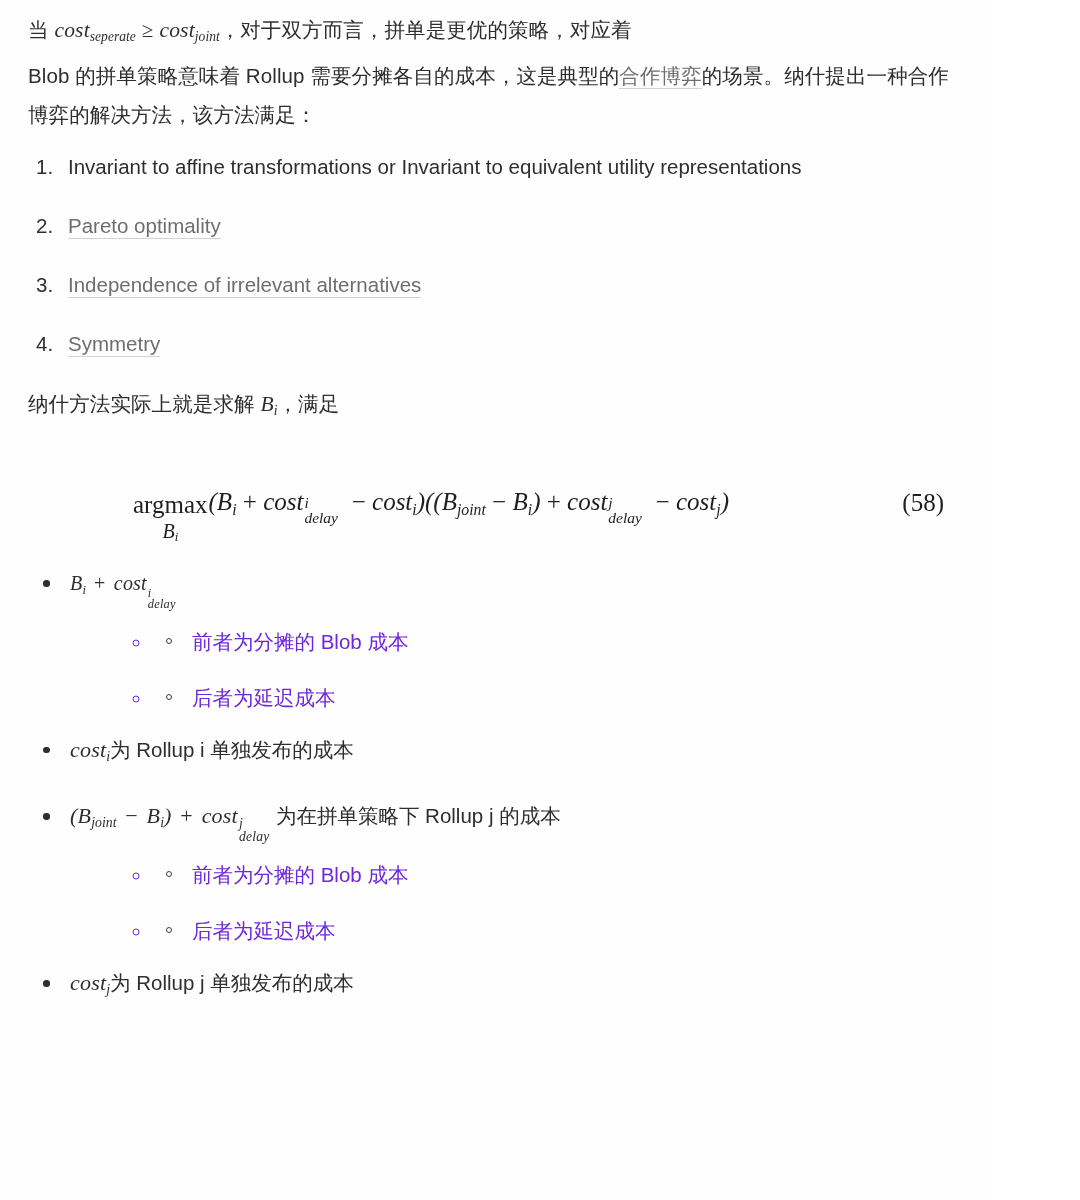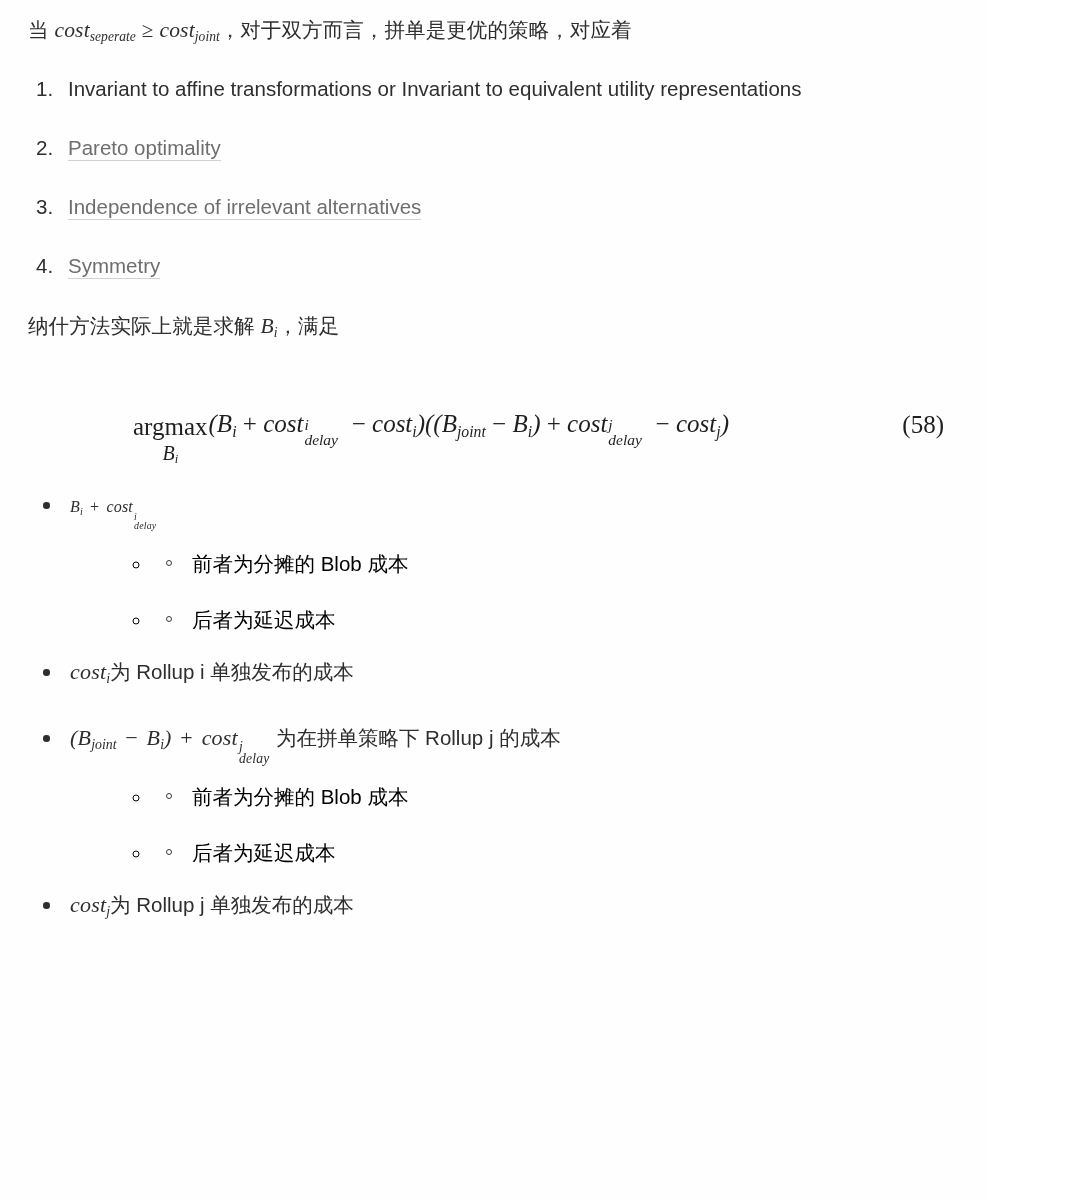--- a/index.html
+++ b/index.html
@@ -110,21 +110,21 @@
     height: 6.5px;
     border-radius: 50%;
     background: #2e2e2e;
   }
   ul.sub > li {
     position: relative;
     padding-left: 40px;
     font-size: 20.5px;
     line-height: 30px;
     margin: 0 0 26px 0;
-    color: #000000;
+    color: #6d28d9;
   }
   ul.sub {
     margin-top: 22px;
     margin-left: 42px;
   }
   ul.sub > li::before {
     content: "";
     position: absolute;
     left: 14px;
     top: 11px;
@@ -221,20 +221,23 @@
 <body>
 
 <div class="page">
 <div class="content">
 
   <p class="para">
     <span>当 </span><span class="math"><span>cost</span><sub class="s">seperate</sub><span class="rel">≥</span><span>cost</span><sub class="s">joint</sub></span><span>，对于双方而言，拼单是更优的策略，对应着</span>
   </p>
 
 
+  <p class="para" style="margin-top:-4px; line-height:39px;">
+    <span>Blob 的拼单策略意味着 Rollup 需要分摊各自的成本，这是典型的</span><a class="lnk" href="#">合作博弈</a><span>的场景。纳什提出一种合作博弈的解决方法，该方法满足：</span>
+  </p>
 
   <ol class="num" style="margin-top:18px;">
     <li>
       <span class="mk">1.</span>
       <span>Invariant to affine transformations or Invariant to equivalent utility representations</span>
     </li>
     <li>
       <span class="mk">2.</span>
       <a class="lnk" href="#">Pareto optimality</a>
     </li>
@@ -259,21 +262,21 @@
         <span class="top">argmax</span>
         <span class="bot"><span>B</span><sub class="s" style="vertical-align:-0.25em;">i</sub></span>
       </span><span>(</span><span>B<sub class="s">i</sub></span><span class="op" style="font-style:normal"> + </span><span>cost<span class="sbx"><span class="up">i</span><span class="dn">delay</span></span><span class="sbpad" style="width:42px"></span></span><span class="op" style="font-style:normal"> − </span><span>cost<sub class="s">i</sub></span><span>)((</span><span>B<sub class="s">joint</sub></span><span class="op" style="font-style:normal"> − </span><span>B<sub class="s">i</sub></span><span>)</span><span class="op" style="font-style:normal"> + </span><span>cost<span class="sbx"><span class="up">j</span><span class="dn">delay</span></span><span class="sbpad" style="width:42px"></span></span><span class="op" style="font-style:normal"> − </span><span>cost<sub class="s">j</sub></span><span>)</span>
     </div>
     <div class="eqtag">(58)</div>
   </div>
   <div class="eqspace" style="height:30px;"></div>
 
   <ul class="bul">
     <li style="margin-bottom:0;">
-      <span class="math" style="font-size:16px">B<sub class="s">i</sub><span class="op" style="font-style:normal"> + </span>cost<span class="sbx"><span class="up">i</span><span class="dn">delay</span></span><span class="sbpad" style="width:38px"></span></span>
+      <span class="math" style="font-size:20px">B<sub class="s">i</sub><span class="op" style="font-style:normal"> + </span>cost<span class="sbx"><span class="up">i</span><span class="dn">delay</span></span><span class="sbpad" style="width:38px"></span></span>
       <ul class="sub">
         <li><span>前者为分摊的 Blob 成本</span></li>
         <li style="margin-bottom:22px;"><span>后者为延迟成本</span></li>
       </ul>
     </li>
 
     <li style="margin-bottom:29px;">
       <span class="math" style="font-size:22px">cost<sub class="s">i</sub></span><span>为 Rollup i 单独发布的成本</span>
     </li>
 

